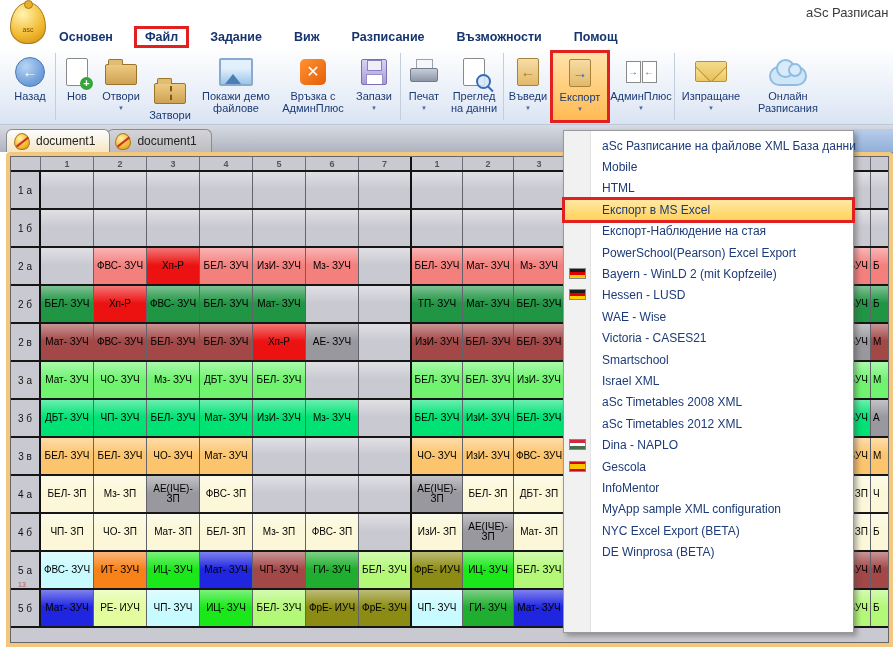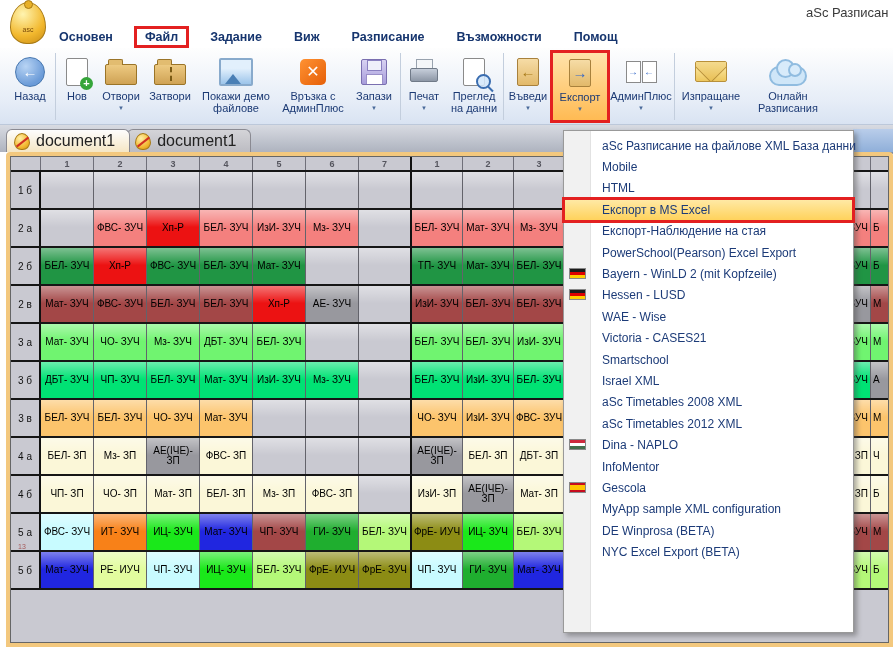--- a/index.html
+++ b/index.html
@@ -72,21 +72,21 @@
   .ic-cloud::after{content:"";position:absolute;top:-5px;right:3px;width:10px;height:10px;background:#d8ebfa;
           border:2px solid #90bce0;border-radius:50%}
   .ic-cmp{display:flex;gap:1px}
   .ic-cmp .pg{width:13px;height:20px;background:#fff;border:1px solid #8a8a8a;font-size:10px;color:#3468c8;
           font-weight:bold;line-height:20px;text-align:center}
   
   #tabstrip{position:absolute;top:125px;left:0;right:0;height:27px;
             background:linear-gradient(#d8dbe2,#aeb3bf);display:flex;align-items:flex-end;padding-left:6px;box-sizing:border-box}
   .tab{height:23px;box-sizing:border-box;padding:2px 14px 2px 7px;display:flex;gap:6px;align-items:center;
        background:linear-gradient(#d4d4d8,#bcbcc2);border:1px solid #8a8a92;border-bottom:none;
-       border-radius:6px 6px 0 0;font-size:16px;color:#222;margin-right:-3px}
+       border-radius:6px 6px 0 0;font-size:12px;color:#222;margin-right:-3px}
   .tab.active{background:linear-gradient(#fdfdfd,#f5e6c4);z-index:2}
   .bell{display:inline-block;width:14px;height:15px;flex:none;position:relative;
         background:radial-gradient(circle at 35% 30%,#fff0a8,#f2b62e 65%,#c98c16);
         border:1px solid #a87a14;border-radius:50% 50% 46% 46% / 58% 58% 42% 42%}
   .bell::after{content:"";position:absolute;left:0;top:7px;width:15px;height:2px;background:#d03020;transform:rotate(-38deg)}
   #cornerblue{position:absolute;left:853px;top:129px;width:40px;height:23px;
               background:linear-gradient(#b9cdea,#8fafd9);border-bottom:2px solid #7a8aa8;z-index:1}
   
   #gridpanel{position:absolute;left:6px;top:152px;width:887px;height:495px;background:#f3c87e;
              border-radius:4px 4px 0 0;padding:4px;box-sizing:border-box;z-index:1}
@@ -155,21 +155,21 @@
       </div>
       <div class="tlabel">Нов</div>
     </div>
     <div class="tbtn" style="width: 48px;">
       <div class="iconbox">
         <div class="ic-folder"></div>
       </div>
       <div class="tlabel">Отвори</div>
       <div class="darr">▼</div>
     </div>
-    <div class="tbtn" style="width: 50px;">
+    <div class="tbtn" style="width: 50px; justify-content: flex-end;">
       <div class="iconbox">
         <div class="ic-folder zip"></div>
       </div>
       <div class="tlabel">Затвори</div>
     </div>
     <div class="tbtn" style="width: 82px;">
       <div class="iconbox">
         <div class="ic-img"></div>
       </div>
       <div class="tlabel">Покажи демо файлове</div>
@@ -277,20 +277,40 @@
         <div class="hcell c-d2">3</div>
         <div class="hcell c-d2">4</div>
         <div class="hcell c-d2">5</div>
         <div class="hcell c-d2">6</div>
         <div class="hcell c-d2 ge">7</div>
         <div class="hcell c-d3">1</div>
         <div class="hcell c-d3">2</div>
         <div class="hcell c-d3 fx"></div>
       </div>
       <div class="trow">
+        <div class="rowlabel">1 а</div>
+        <div class="cell c-d1" style="background-color: rgb(201, 201, 209);"></div>
+        <div class="cell c-d1" style="background-color: rgb(201, 201, 209);"></div>
+        <div class="cell c-d1" style="background-color: rgb(201, 201, 209);"></div>
+        <div class="cell c-d1" style="background-color: rgb(201, 201, 209);"></div>
+        <div class="cell c-d1" style="background-color: rgb(201, 201, 209);"></div>
+        <div class="cell c-d1" style="background-color: rgb(201, 201, 209);"></div>
+        <div class="cell c-d1 ge" style="background-color: rgb(201, 201, 209);"></div>
+        <div class="cell c-d2" style="background-color: rgb(201, 201, 209);"></div>
+        <div class="cell c-d2" style="background-color: rgb(201, 201, 209);"></div>
+        <div class="cell c-d2" style="background-color: rgb(201, 201, 209);"></div>
+        <div class="cell c-d2" style="background-color: rgb(201, 201, 209);"></div>
+        <div class="cell c-d2" style="background-color: rgb(201, 201, 209);"></div>
+        <div class="cell c-d2" style="background-color: rgb(201, 201, 209);"></div>
+        <div class="cell c-d2 ge" style="background-color: rgb(201, 201, 209);"></div>
+        <div class="cell c-d3" style="background-color: rgb(201, 201, 209);"></div>
+        <div class="cell c-d3 fr2" style="background-color: rgb(201, 201, 209);"></div>
+        <div class="cell c-d3 fr3 fx" style="background-color: rgb(201, 201, 209);"></div>
+      </div>
+      <div class="trow">
         <div class="rowlabel">1 б</div>
         <div class="cell c-d1" style="background-color: rgb(201, 201, 209);"></div>
         <div class="cell c-d1" style="background-color: rgb(201, 201, 209);"></div>
         <div class="cell c-d1" style="background-color: rgb(201, 201, 209);"></div>
         <div class="cell c-d1" style="background-color: rgb(201, 201, 209);"></div>
         <div class="cell c-d1" style="background-color: rgb(201, 201, 209);"></div>
         <div class="cell c-d1" style="background-color: rgb(201, 201, 209);"></div>
         <div class="cell c-d1 ge" style="background-color: rgb(201, 201, 209);"></div>
         <div class="cell c-d2" style="background-color: rgb(201, 201, 209);"></div>
         <div class="cell c-d2" style="background-color: rgb(201, 201, 209);"></div>
@@ -551,28 +571,28 @@
       <span>aSc Timetables 2008 XML</span>
     </div>
     <div class="mi">
       <span>aSc Timetables 2012 XML</span>
     </div>
     <div class="mi">
       <span class="flag flag-hungary"></span>
       <span>Dina - NAPLO</span>
     </div>
     <div class="mi">
-      <span>InfoMentor</span>
-    </div>
-    <div class="mi">
       <span class="flag flag-spain"></span>
       <span>Gescola</span>
     </div>
     <div class="mi">
+      <span>InfoMentor</span>
+    </div>
+    <div class="mi">
       <span>MyApp sample XML configuration</span>
     </div>
     <div class="mi">
+      <span>NYC Excel Export (BETA)</span>
+    </div>
+    <div class="mi">
       <span>DE Winprosa (BETA)</span>
     </div>
-    <div class="mi">
-      <span>NYC Excel Export (BETA)</span>
-    </div>
   </div>
 
 </body></html>

